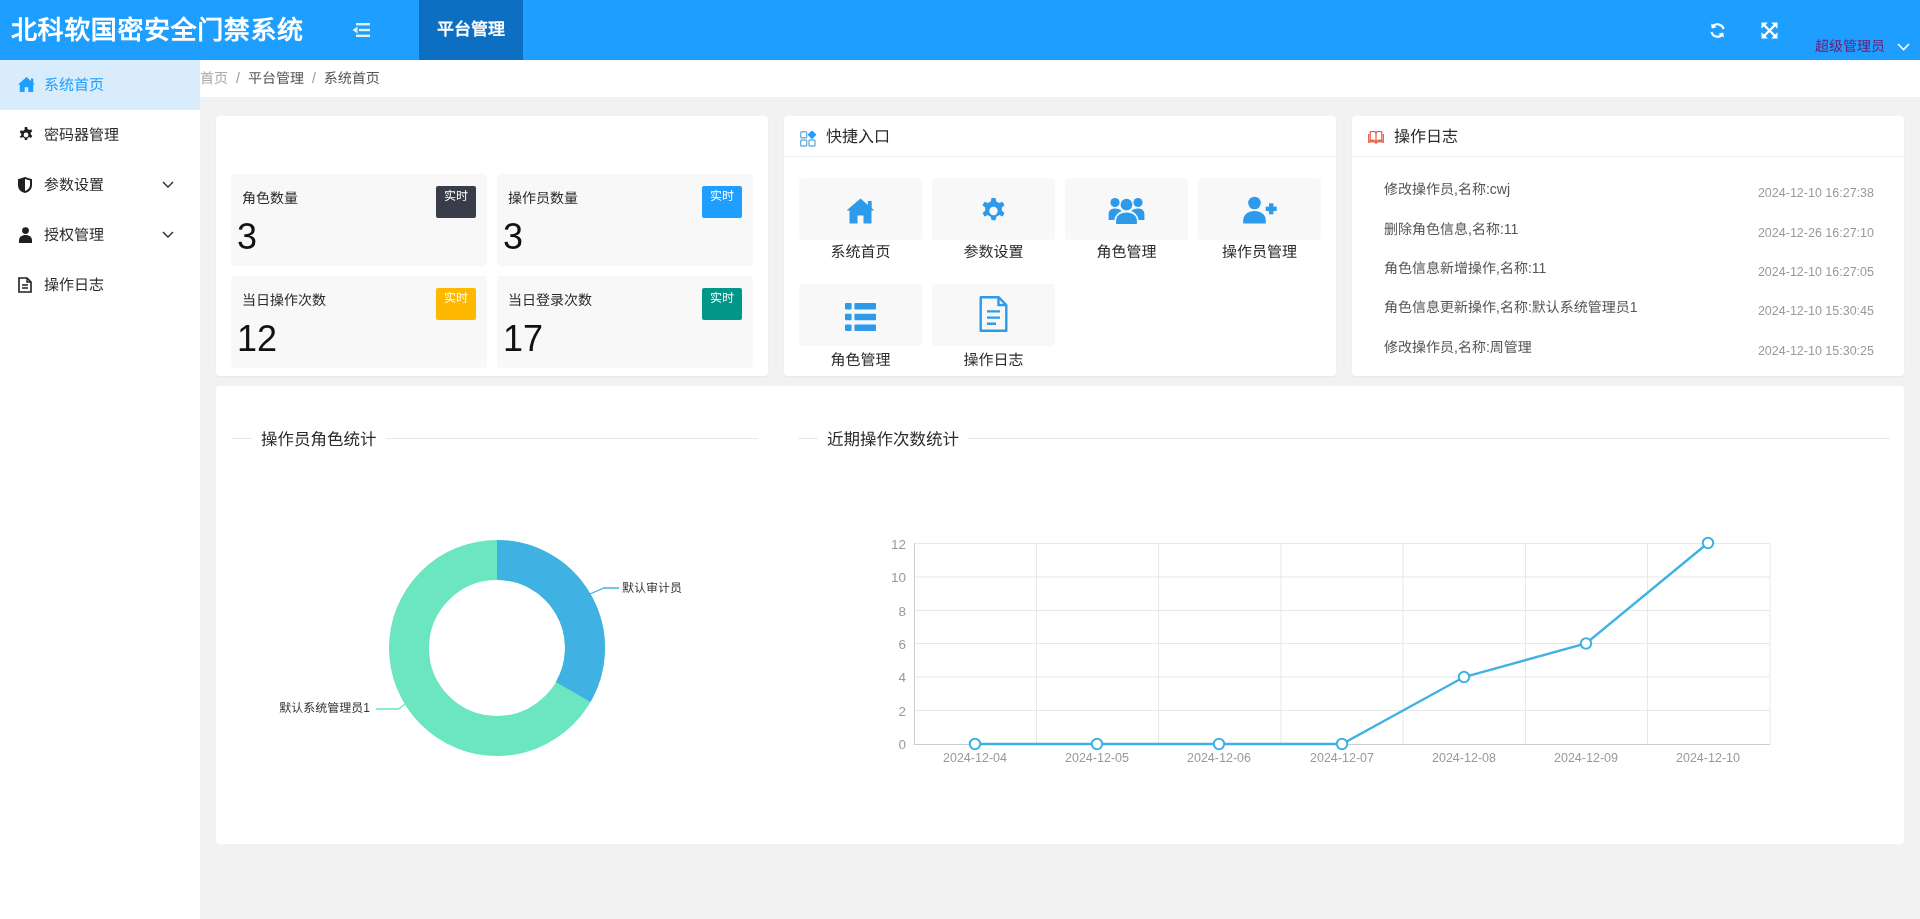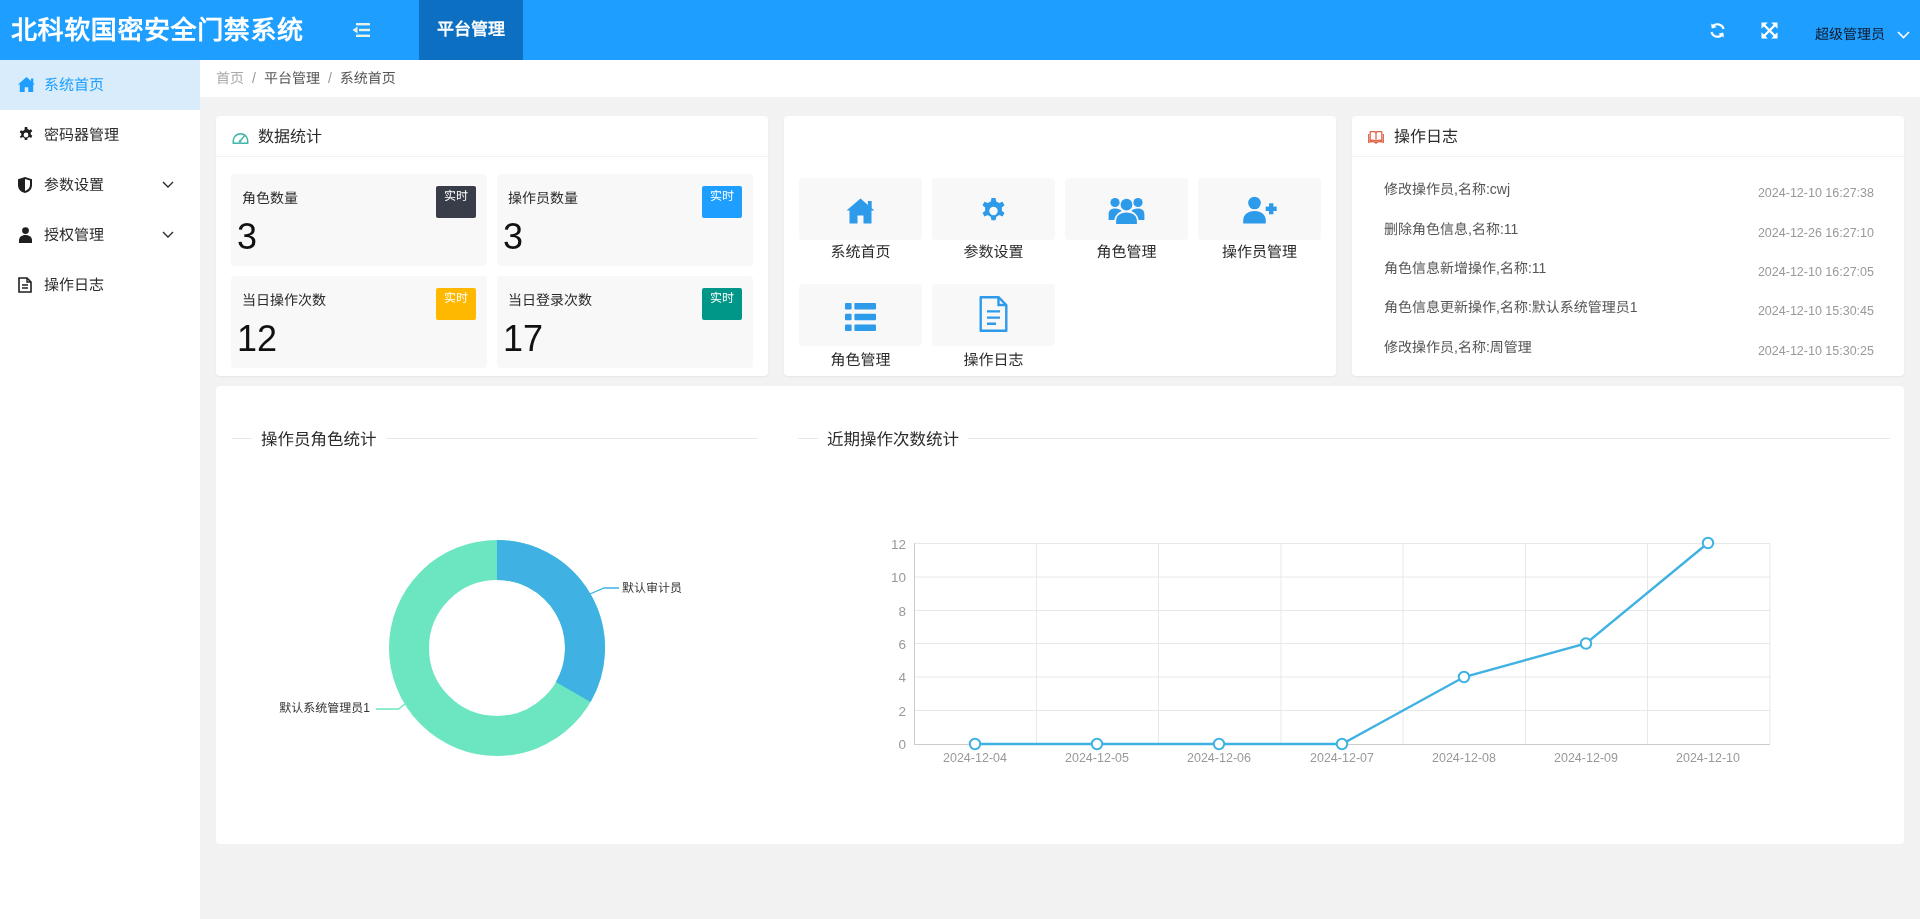--- a/index.html
+++ b/index.html
@@ -6,31 +6,31 @@
 *{margin:0;padding:0;box-sizing:border-box;}
 html,body{width:1920px;height:919px;overflow:hidden;}
 body{font-family:"Liberation Sans",sans-serif;background:#f2f2f2;position:relative;}
 .abs{position:absolute;}
 
 .header{position:absolute;left:0;top:0;width:1920px;height:60px;background:#1e9fff;z-index:10;}
 .logo{position:absolute;left:11px;top:0;height:60px;line-height:60px;color:#fff;font-size:26px;font-weight:bold;letter-spacing:0.6px;}
 .shrink{position:absolute;left:351px;top:22px;line-height:0;}
 .navtab{position:absolute;left:419px;top:0;width:104px;height:60px;background:#0c6fc2;color:#fff;font-size:17px;font-weight:bold;text-align:center;line-height:60px;}
 .hicon{position:absolute;top:22px;line-height:0;}
-.admin{position:absolute;left:1815px;top:4px;height:44px;line-height:60px;color:#0f172a;font-size:14px;}
+.admin{position:absolute;left:1815px;top:16px;height:44px;line-height:60px;color:#701a75;font-size:14px;}
 
 .side{position:absolute;left:0;top:60px;width:200px;height:859px;background:#fff;z-index:5;}
 .sitem{position:relative;height:50px;line-height:50px;font-size:15px;color:#2b2b2b;}
 .sitem .txt{position:absolute;left:44px;top:0;}
 .sitem .ic{position:absolute;left:18px;top:17px;line-height:0;}
 .sitem.on{background:#d8ecfc;color:#1e9fff;}
 .sitem .chev{position:absolute;left:162px;top:21px;line-height:0;}
 
 .bread{position:absolute;left:200px;top:60px;width:1720px;height:37px;background:#fff;font-size:14px;line-height:37px;}
-.bread .in{margin-left:16px;color:#999;}
+.bread .in{color:#999;}
 .bread .lt{color:#aaa;}
 .bread .dk{color:#555;}
 .bread .sep{margin:0 8px;color:#999;}
 
 .card{position:absolute;top:116px;height:260px;background:#fff;border-radius:4px;box-shadow:0 1px 2px rgba(0,0,0,.05);}
 .chead{position:relative;height:41px;border-bottom:1px solid #f2f2f2;}
 .chead .ttl{position:absolute;left:42px;top:0;line-height:41px;font-size:16px;color:#2b2b2b;}
 .chead .cic{position:absolute;left:16px;top:15px;line-height:0;}
 #card1{left:216px;width:552px;}
 #card2{left:784px;width:552px;}
@@ -126,29 +126,20 @@
           <path d="M9 1 V5 H13" stroke="#1f1f1f" stroke-width="1.4"></path>
           <path d="M4 8 H10 M4 11 H10" stroke="#1f1f1f" stroke-width="1.4"></path>
         </svg></span>
     <span class="txt">操作日志</span>
   </div>
 </div>
 
 <div class="bread"><span class="in"><span class="lt">首页</span><span class="sep">/</span><span class="dk">平台管理</span><span class="sep">/</span><span class="dk">系统首页</span></span></div>
 
 <div class="card" id="card1">
-  <div class="chead">
-    <span class="cic"><svg width="17" height="13" viewBox="0 0 17 13" fill="none">
-      <path d="M1.6 12 A 7.2 7.2 0 1 1 15.4 12" stroke="#3fb5a8" stroke-width="1.5"></path>
-      <path d="M0.6 12.2 H16.4" stroke="#3fb5a8" stroke-width="1.5"></path>
-      <path d="M8.2 10 L12.6 4.6" stroke="#3fb5a8" stroke-width="1.5"></path>
-      <circle cx="8" cy="10.3" r="1.2" fill="#3fb5a8"></circle>
-    </svg></span>
-    <span class="ttl">数据统计</span>
-  </div>
   <div class="statbox" style="left:15px;top:58px;text-align:right;">
     <div class="lab">角色数量</div>
       <div class="badge" style="background:#393d49;">实时</div>
       <div class="num">3</div>
   </div>
   <div class="statbox" style="left:281px;top:58px;">
     <div class="lab">操作员数量</div>
       <div class="badge" style="background:#1e9fff;">实时</div>
       <div class="num">3</div>
   </div>
@@ -158,20 +149,29 @@
       <div class="num">12</div>
   </div>
   <div class="statbox" style="left:281px;top:160px;">
     <div class="lab">当日登录次数</div>
       <div class="badge" style="background:#009688;">实时</div>
       <div class="num">17</div>
   </div>
 </div>
 
 <div class="card" id="card2">
+  <div class="chead">
+    <span class="cic"><svg width="16" height="16" viewBox="0 0 16 16" fill="none">
+      <rect x="0.7" y="0.7" width="6" height="6" rx="0.8" stroke="#73b2e0" stroke-width="1.4"></rect>
+      <rect x="0.7" y="9" width="6" height="6" rx="0.8" stroke="#73b2e0" stroke-width="1.4"></rect>
+      <rect x="9" y="9" width="6" height="6" rx="0.8" stroke="#73b2e0" stroke-width="1.4"></rect>
+      <rect x="8.8" y="0.5" width="6.4" height="6.4" rx="0.8" transform="rotate(45 12 3.7)" fill="#1e9fff"></rect>
+    </svg></span>
+    <span class="ttl">快捷入口</span>
+  </div>
 
   <div class="qtile" style="left:15px;top:62px;"></div>
   <div class="qtile" style="left:148px;top:62px;"></div>
   <div class="qtile" style="left:281px;top:62px;"></div>
   <div class="qtile" style="left:414px;top:62px;"></div>
   <div class="qlab" style="left:15px;top:128px;">系统首页</div>
   <div class="qlab" style="left:148px;top:128px;">参数设置</div>
   <div class="qlab" style="left:281px;top:128px;">角色管理</div>
   <div class="qlab" style="left:414px;top:128px;">操作员管理</div>
 

